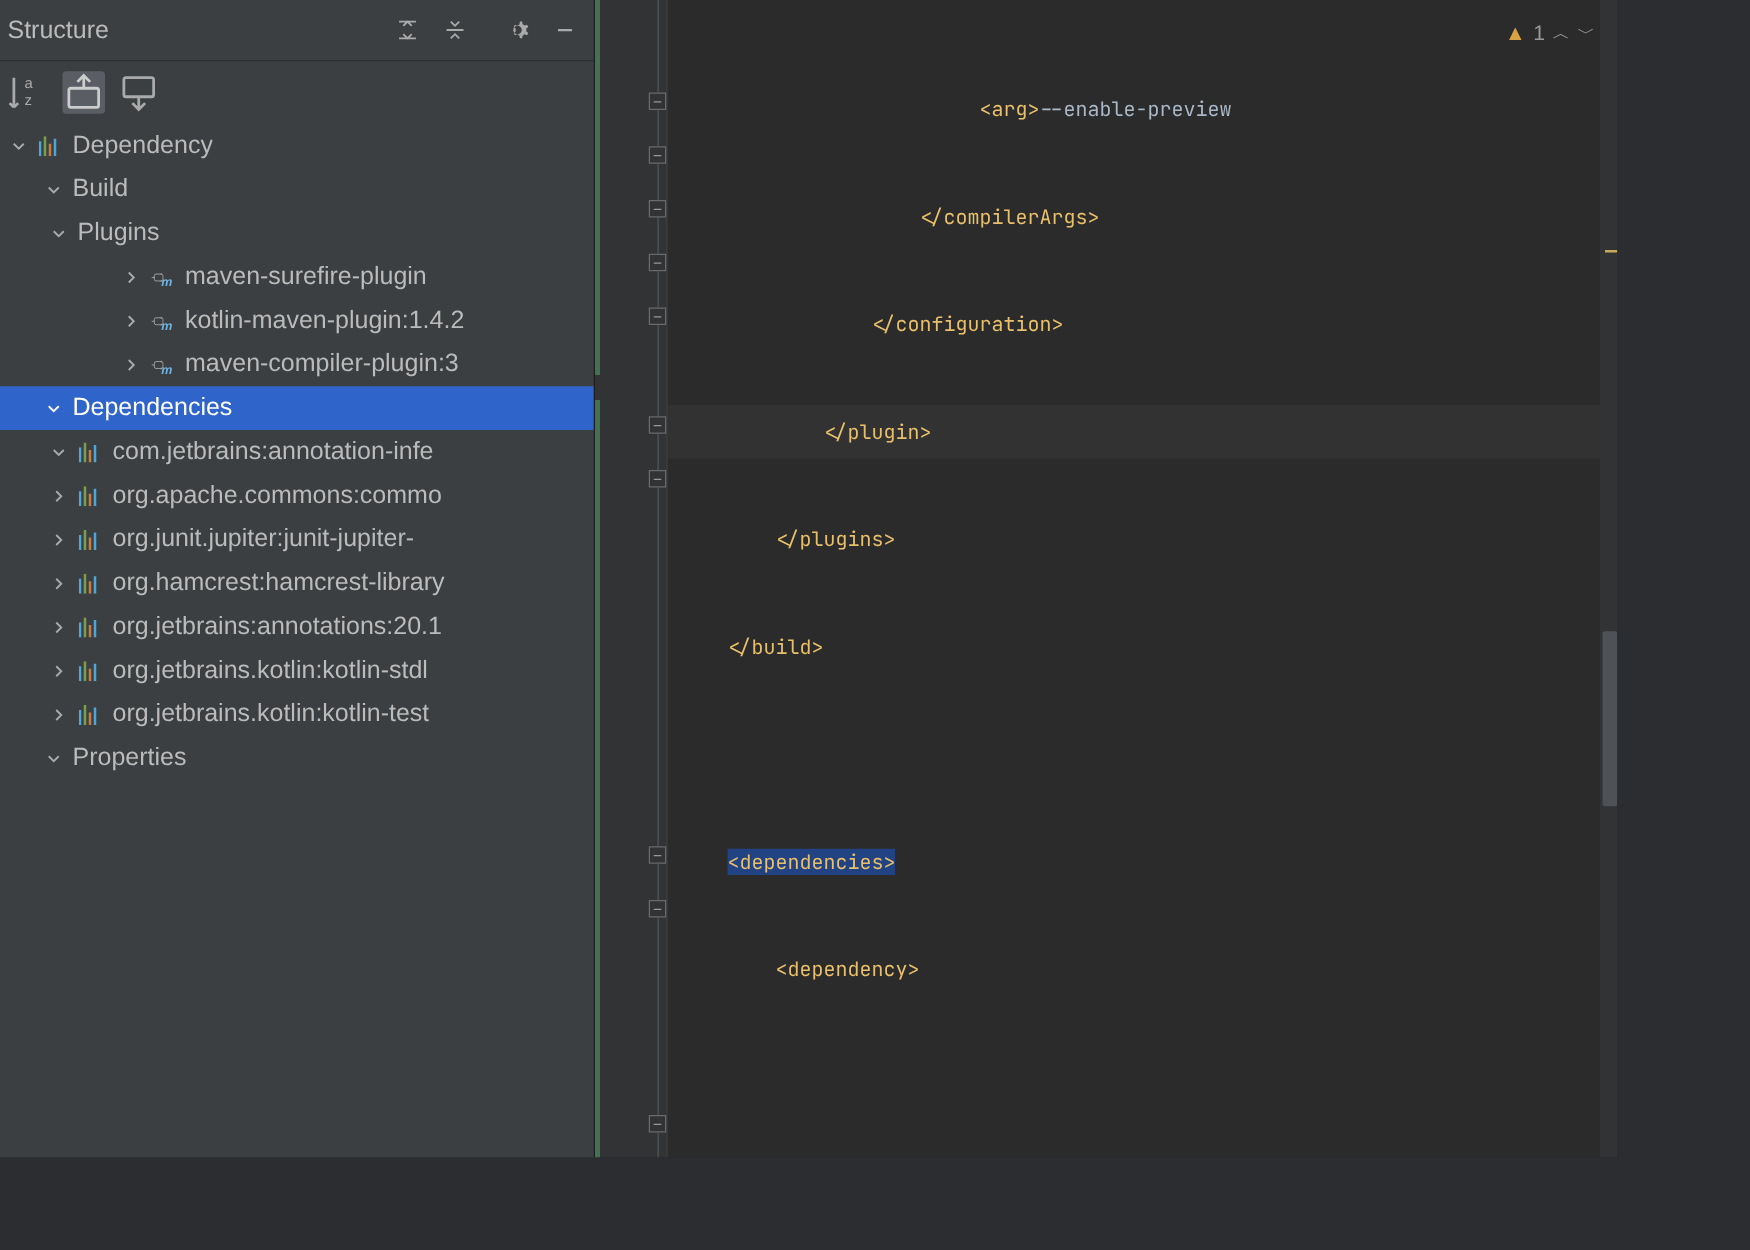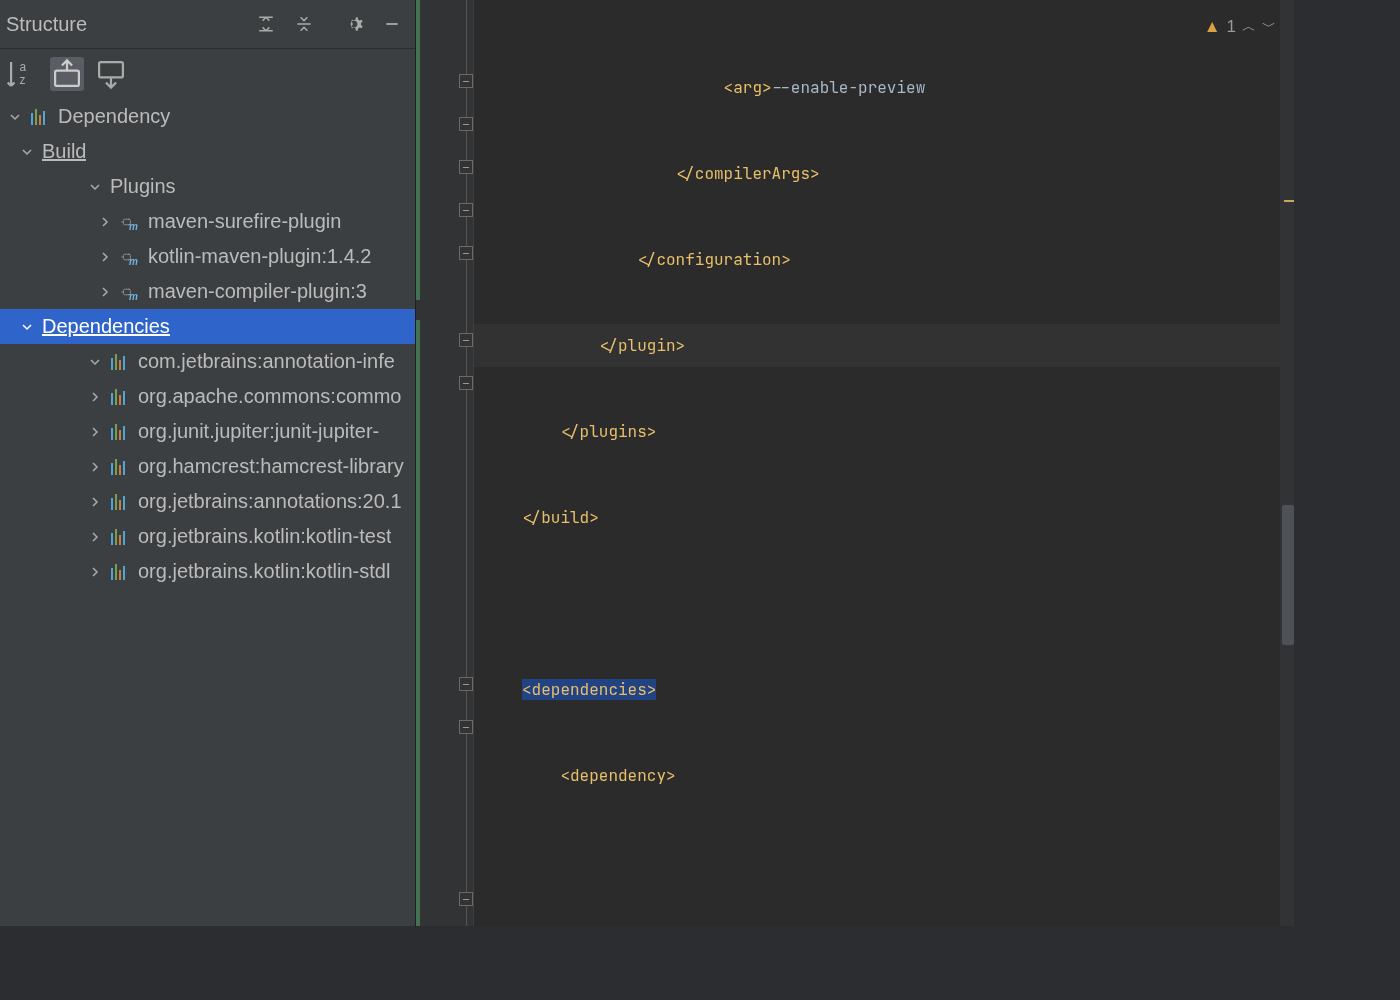--- a/index.html
+++ b/index.html
@@ -6,21 +6,21 @@
   body {
     font-family: -apple-system, BlinkMacSystemFont, "Segoe UI", sans-serif;
     background: #2b2d30;
     color: #bbbbbb;
     width: 1294px;
     height: 926px;
     overflow: hidden;
     display: flex;
   }
   .sidebar {
-    width: 416px;
+    width: 476px;
     background: #3c3f41;
     border-right: 1px solid #1e1e1e;
     display: flex;
     flex-direction: column;
   }
   .sidebar-header {
     height: 49px;
     display: flex;
     align-items: center;
     padding: 0 6px 0 6px;
@@ -79,22 +79,22 @@
   .node-icon {
     width: 20px;
     height: 20px;
     margin-right: 8px;
     flex-shrink: 0;
     display: inline-flex;
     align-items: center;
     justify-content: center;
   }
   .indent-0 { padding-left: 6px; }
-  .indent-1 { padding-left: 18px; text-decoration: underline; }
-  .indent-2 { padding-left: 86px; }
+  .indent-1 { padding-left: 34px; }
+  .indent-2 { padding-left: 38px; }
   .indent-3 { padding-left: 96px; }
   .plugin-icon-m {
     font-size: 10px; font-style: italic; color:#6fb2e0; font-weight:bold;
     position: relative; top:5px; left:-2px;
   }
   .tree-label { overflow: hidden; text-overflow: clip; }
 
   .editor {
     flex: 1;
     background: #2b2b2b;
@@ -386,37 +386,45 @@
           </svg>
         </span>
       <span class="node-icon">
           <svg width="18" height="16" viewBox="0 0 18 16">
             <rect x="0" y="4" width="2" height="12" fill="#4fa5d6"></rect>
             <rect x="4" y="0" width="2" height="16" fill="#7a9e4d"></rect>
             <rect x="8" y="6" width="2" height="10" fill="#c87d3e"></rect>
             <rect x="12" y="2" width="2" height="14" fill="#4fa5d6"></rect>
           </svg>
         </span>
+      <span class="tree-label">org.jetbrains.kotlin:kotlin-stdl</span>
+    </div>
+    <div class="tree-row indent-2">
+      <span class="chevron">
+          <svg width="12" height="12" viewBox="0 0 12 12">
+            <path d="M4 2l4 4-4 4" stroke="#aaa" stroke-width="1.5" fill="none"></path>
+          </svg>
+        </span>
+      <span class="node-icon">
+          <svg width="18" height="16" viewBox="0 0 18 16">
+            <rect x="0" y="4" width="2" height="12" fill="#4fa5d6"></rect>
+            <rect x="4" y="0" width="2" height="16" fill="#7a9e4d"></rect>
+            <rect x="8" y="6" width="2" height="10" fill="#c87d3e"></rect>
+            <rect x="12" y="2" width="2" height="14" fill="#4fa5d6"></rect>
+          </svg>
+        </span>
       <span class="tree-label">org.jetbrains.kotlin:kotlin-test</span>
     </div>
-    <div class="tree-row indent-2">
-      <span class="chevron">
-          <svg width="12" height="12" viewBox="0 0 12 12">
-            <path d="M4 2l4 4-4 4" stroke="#aaa" stroke-width="1.5" fill="none"></path>
-          </svg>
-        </span>
-      <span class="node-icon">
-          <svg width="18" height="16" viewBox="0 0 18 16">
-            <rect x="0" y="4" width="2" height="12" fill="#4fa5d6"></rect>
-            <rect x="4" y="0" width="2" height="16" fill="#7a9e4d"></rect>
-            <rect x="8" y="6" width="2" height="10" fill="#c87d3e"></rect>
-            <rect x="12" y="2" width="2" height="14" fill="#4fa5d6"></rect>
-          </svg>
-        </span>
-      <span class="tree-label">org.jetbrains.kotlin:kotlin-stdl</span>
+    <div class="tree-row indent-1">
+      <span class="chevron">
+          <svg width="12" height="12" viewBox="0 0 12 12">
+            <path d="M2 4l4 4 4-4" stroke="#aaa" stroke-width="1.5" fill="none"></path>
+          </svg>
+        </span>
+      <span class="tree-label">Properties</span>
     </div>
   </div>
 </div>
 
 <div class="editor">
   <div class="hl-line" style="top:324px;left:0;"></div>
 
   <div class="gutter">
     <div class="green-line" style="top:0;height:300px"></div>
     <div class="green-line" style="top:320px;height:620px"></div>

